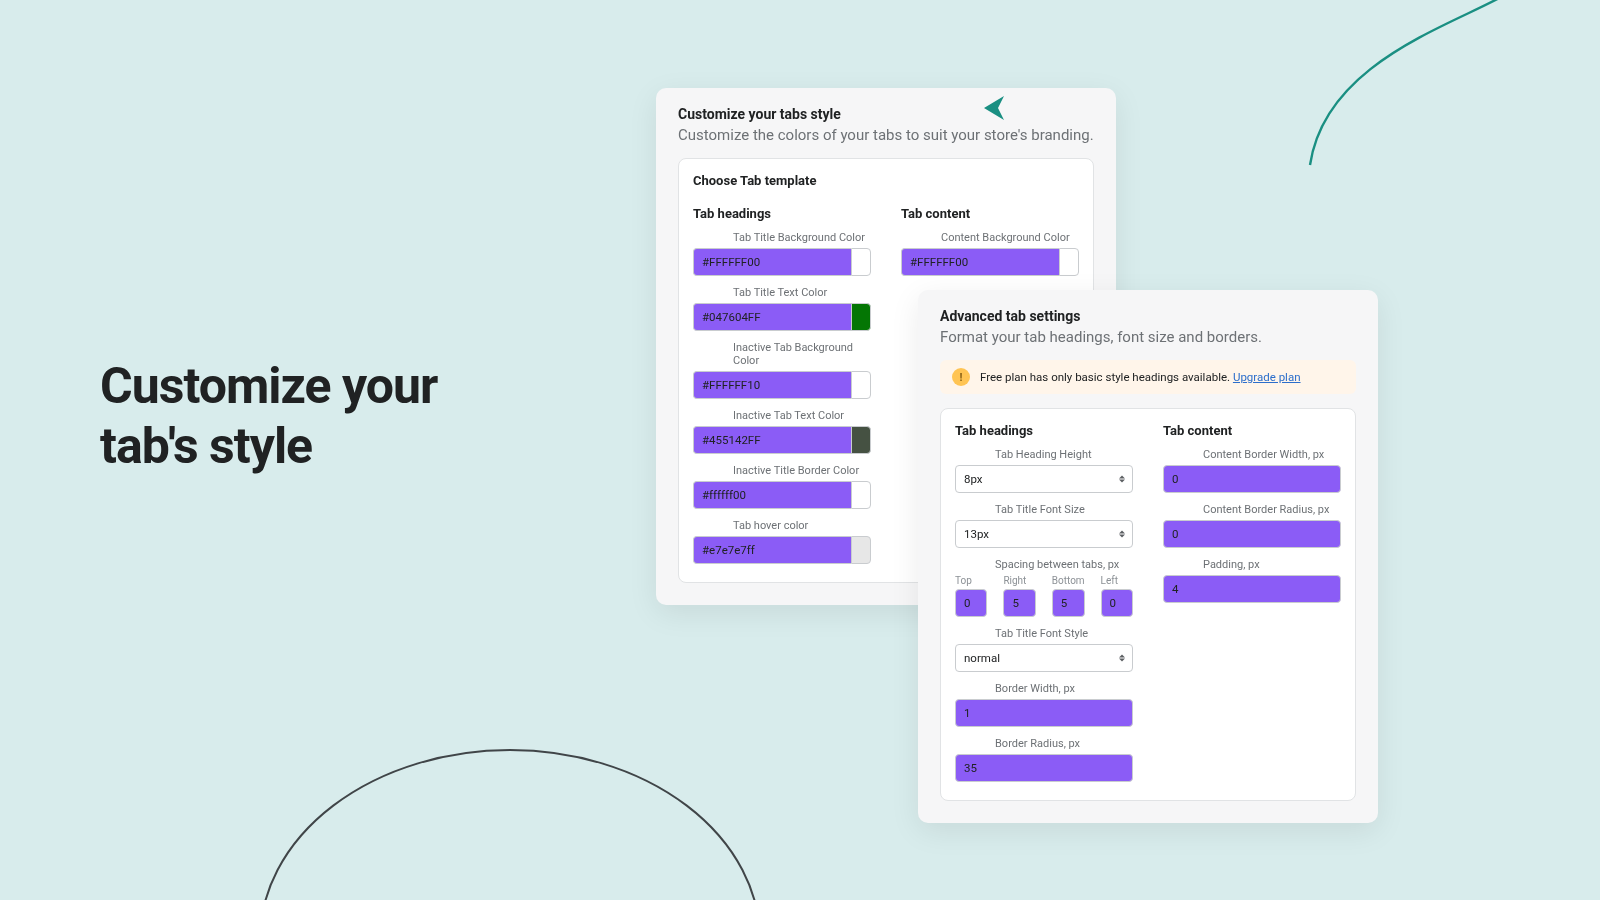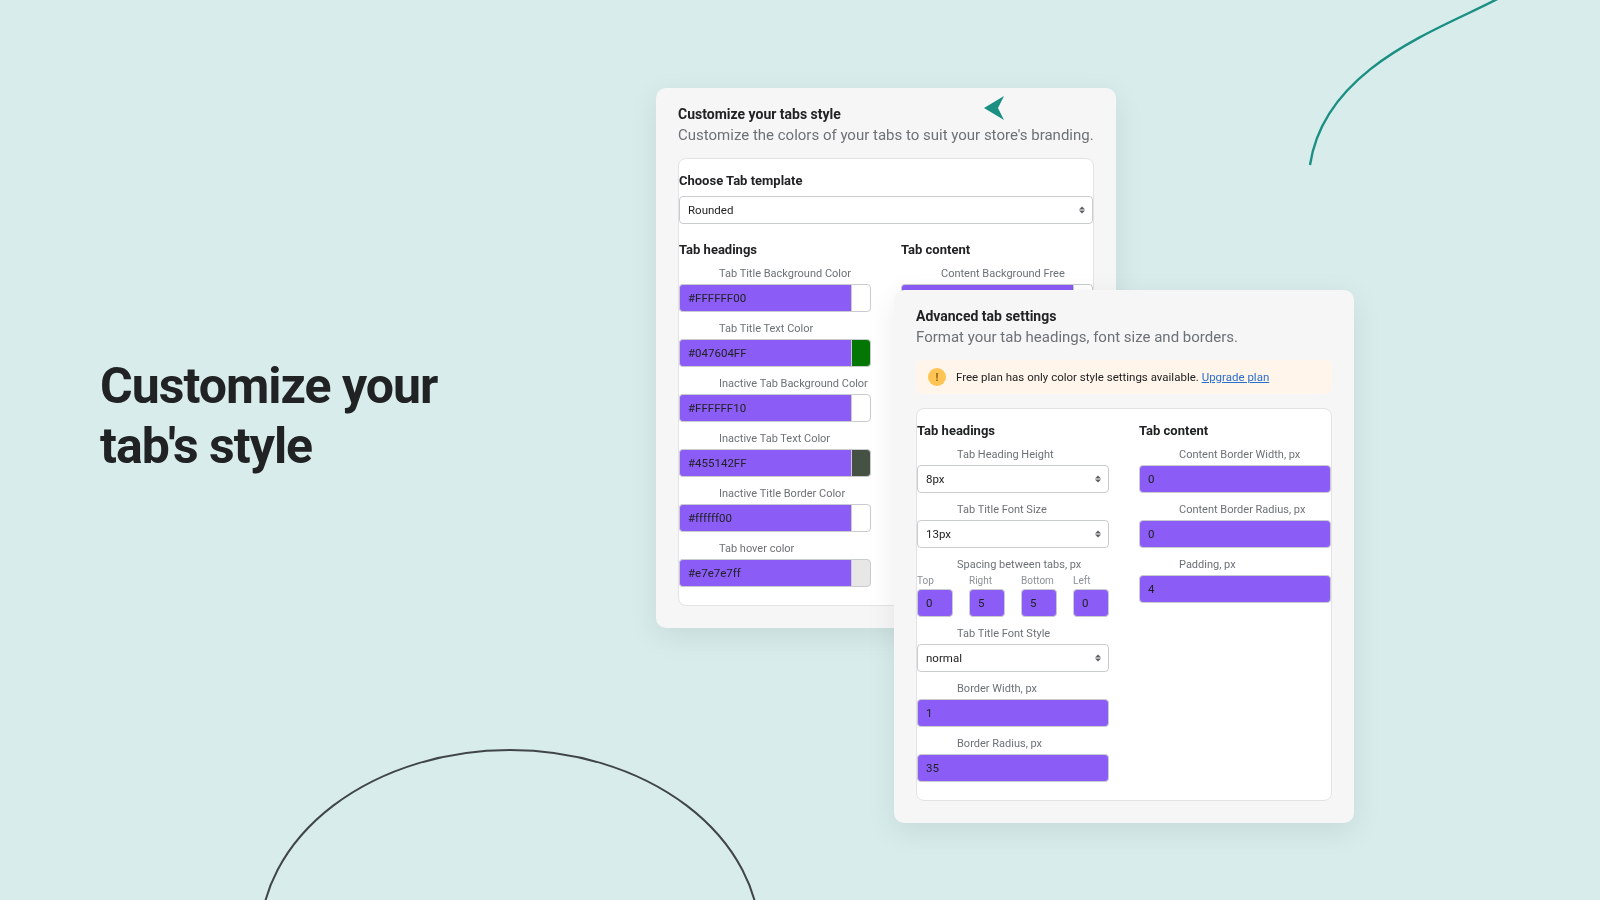--- a/index.html
+++ b/index.html
@@ -20,26 +20,26 @@
   .curve-bottom{position:absolute;bottom:-180px;left:230px;width:560px;height:400px;pointer-events:none;}
 
   
   .card{
     background:#f6f6f7;border-radius:10px;
     box-shadow:0 8px 30px rgba(0,0,0,.08);
     padding:18px 22px 22px;
     position:absolute;
   }
   .card-back{left:656px;top:88px;width:460px;}
-  .card-front{left:894px;top:290px;width:460px;background:#f6f6f7;}
+  .card-front{left:918px;top:290px;width:460px;background:#f6f6f7;}
   .card h3{font-size:14px;font-weight:700;margin-bottom:4px;}
   .card .subtitle{font-size:15px;color:#6d7175;margin-bottom:14px;}
 
   .inner{
-    background:#fff;border:1px solid #e1e3e5;border-radius:8px;padding:14px 0 18px;
+    background:#fff;border:1px solid #e1e3e5;border-radius:8px;padding:14px 14px 18px;
   }
   .sect-head{font-size:13px;font-weight:700;margin-bottom:8px;}
   .cols{display:flex;gap:30px;}
   .col{flex:1;}
 
   .label{font-size:11px;color:#6d7175;margin-top:10px;margin-bottom:4px;display:block;margin-left:40px;}
   .field, .select, .colorbox{
     width:100%;height:28px;border:1px solid #c9cccf;border-radius:4px;
     background:#8b5cf6;font-size:11.5px;padding:0 8px;color:#202223;
     display:flex;align-items:center;
@@ -97,27 +97,20 @@
   <span>Customize your</span><br>
   <span>tab's style</span>
 </div>
 
 <div class="card card-back">
   <h3>Customize your tabs style</h3>
   <div class="subtitle">Customize the colors of your tabs to suit your store's branding.</div>
 
   <div class="inner">
     <div class="sect-head">Choose Tab template</div>
-    <div class="select">
-      <span>Rounded</span>
-      <span class="select-caret">
-          <span class="up"></span>
-          <span class="dn"></span>
-        </span>
-    </div>
 
     <div class="cols" style="margin-top:18px;">
       <div class="col">
         <div class="sect-head">Tab headings</div>
 
         <span class="label">Tab Title Background Color</span>
         <div class="color-row">
           <div class="field">
               <span>#FFFFFF00</span>
             </div>
@@ -160,40 +153,40 @@
         <div class="color-row">
           <div class="field">
               <span>#e7e7e7ff</span>
             </div>
           <div class="swatch" style="background:#e7e7e7"></div>
         </div>
       </div>
 
       <div class="col">
         <div class="sect-head">Tab content</div>
-        <span class="label">Content Background Free</span>
+        <span class="label">Content Background Color</span>
         <div class="color-row">
           <div class="field">
               <span>#FFFFFF00</span>
             </div>
           <div class="swatch" style="background:#fff"></div>
         </div>
       </div>
     </div>
   </div>
 </div>
 
 <div class="card card-front">
   <h3>Advanced tab settings</h3>
   <div class="subtitle">Format your tab headings, font size and borders.</div>
 
   <div class="banner">
     <div class="banner-icon">!</div>
     <div>
-      <span>Free plan has only color style settings available.</span>
+      <span>Free plan has only basic style headings available.</span>
       <a href="#">Upgrade plan</a>
     </div>
   </div>
 
   <div class="inner">
     <div class="cols">
 
       <div class="col">
         <div class="sect-head">Tab headings</div>
 

